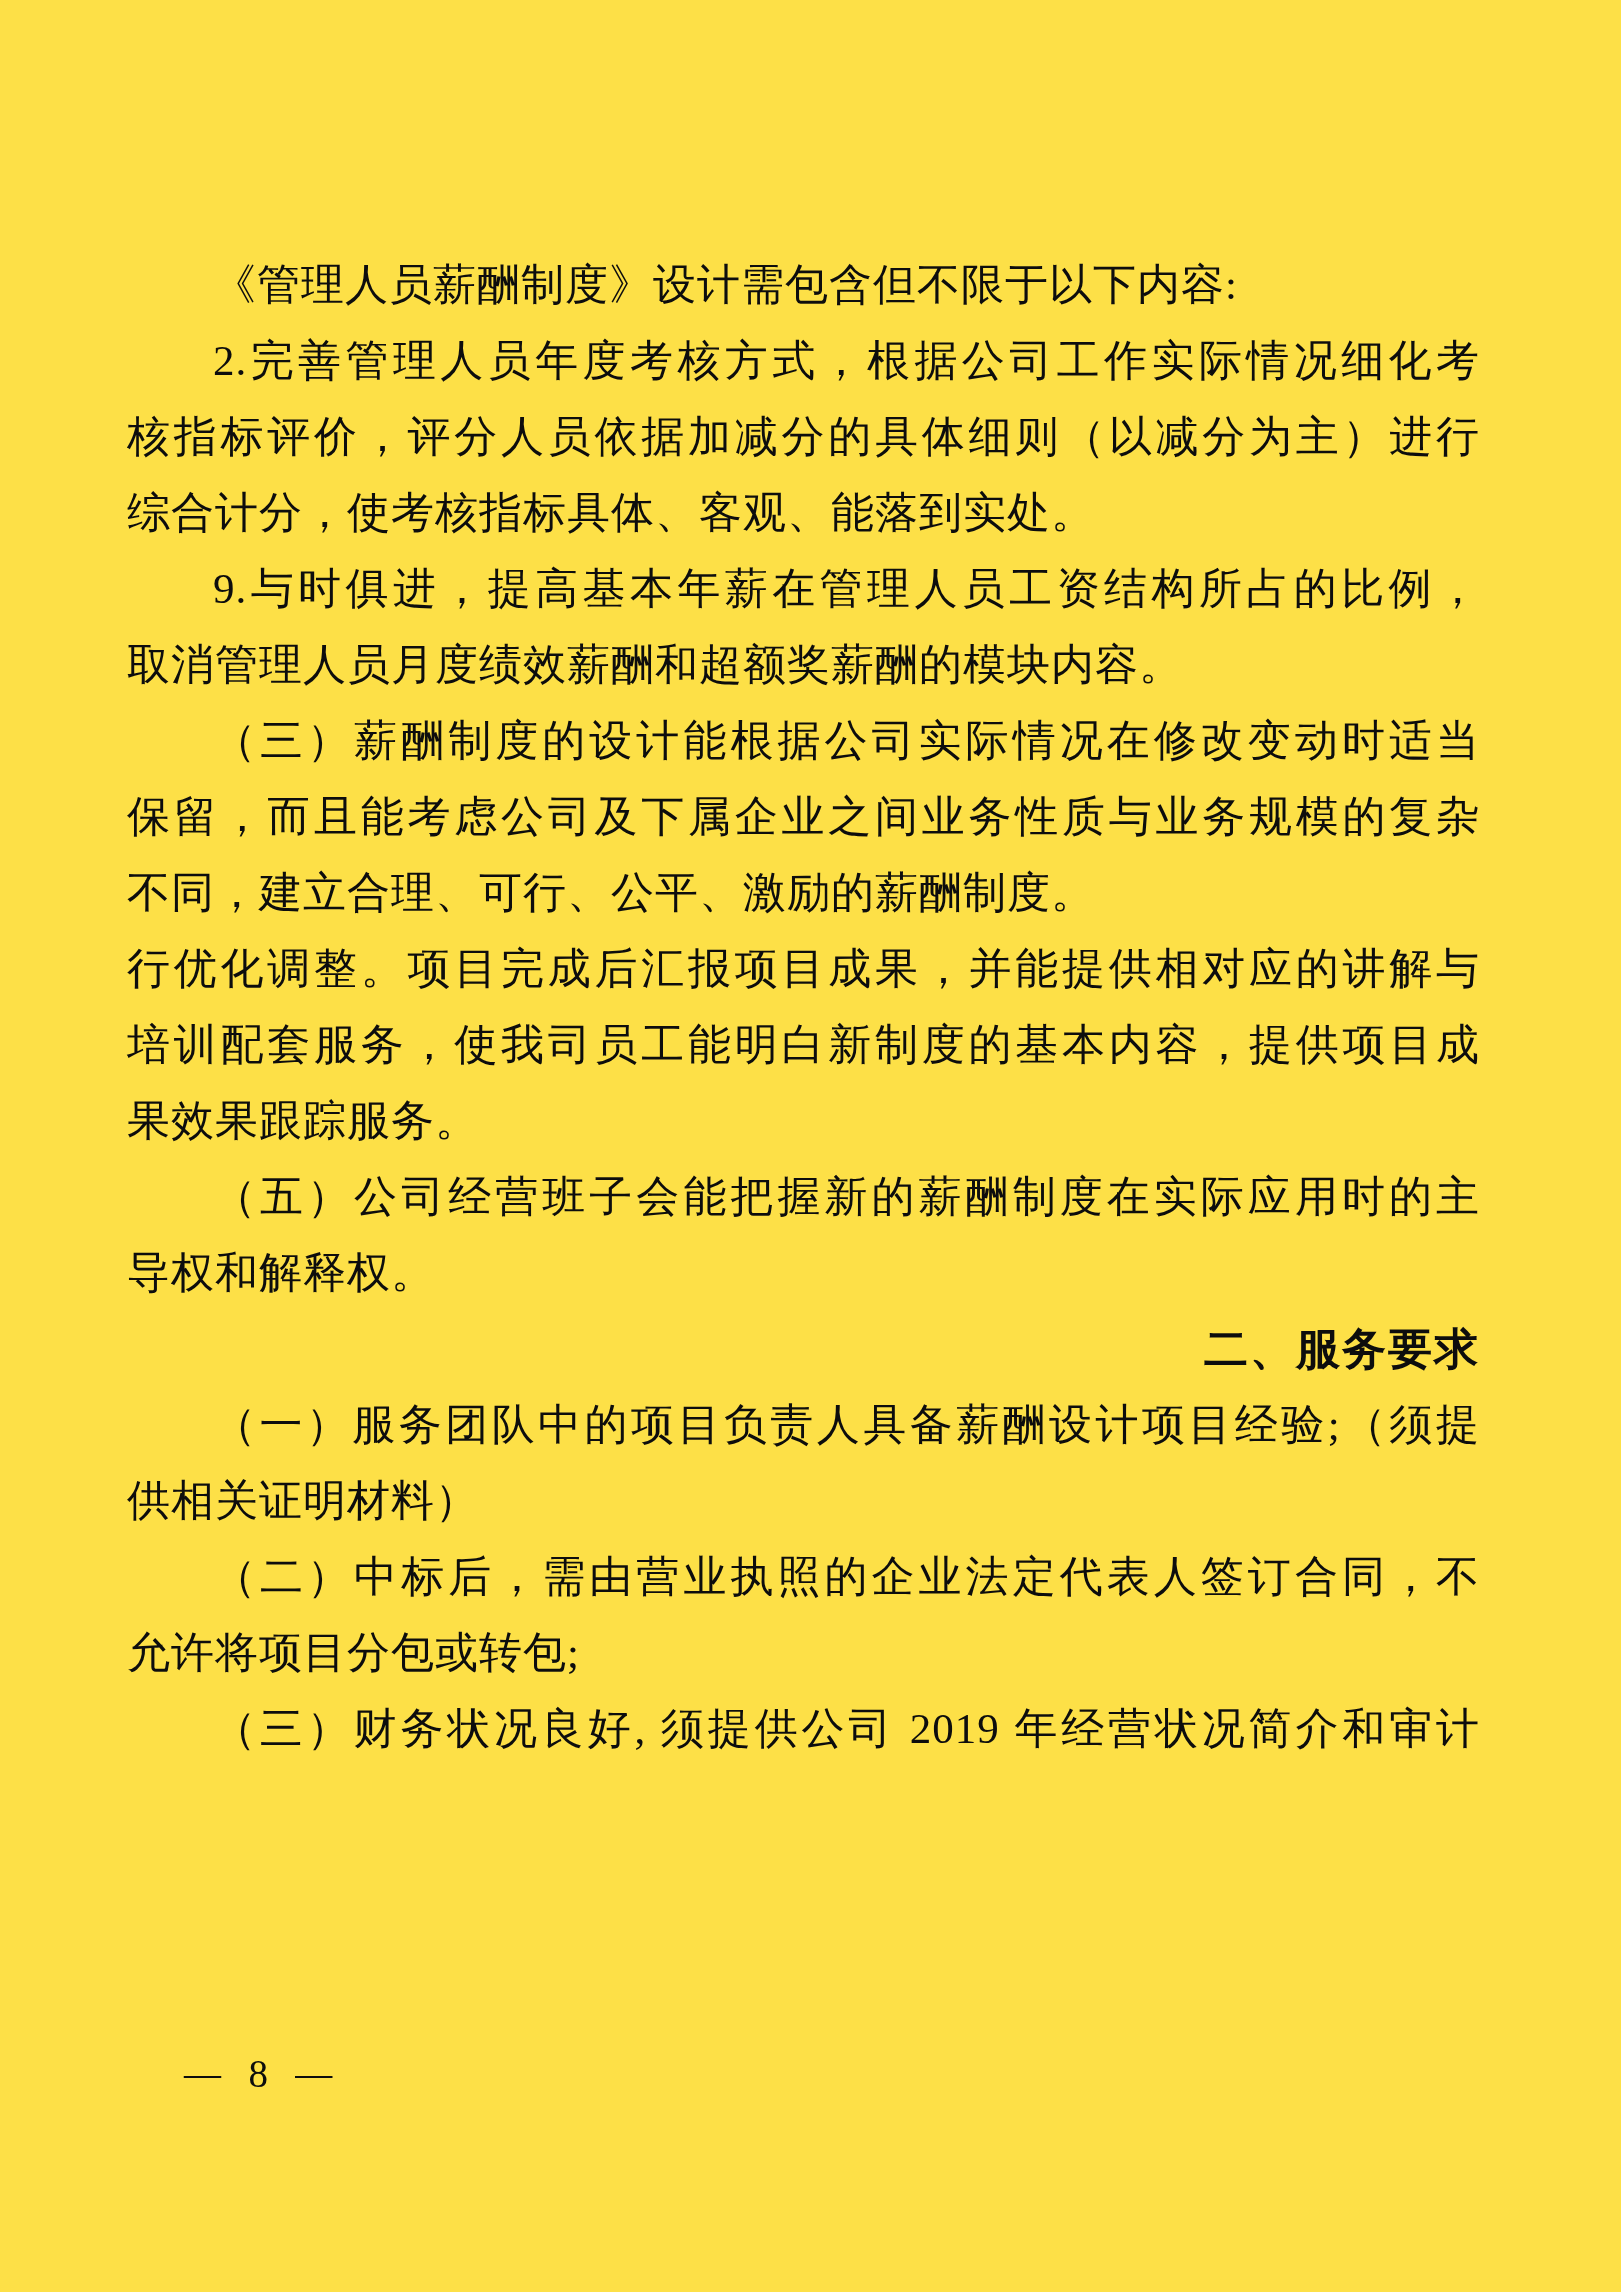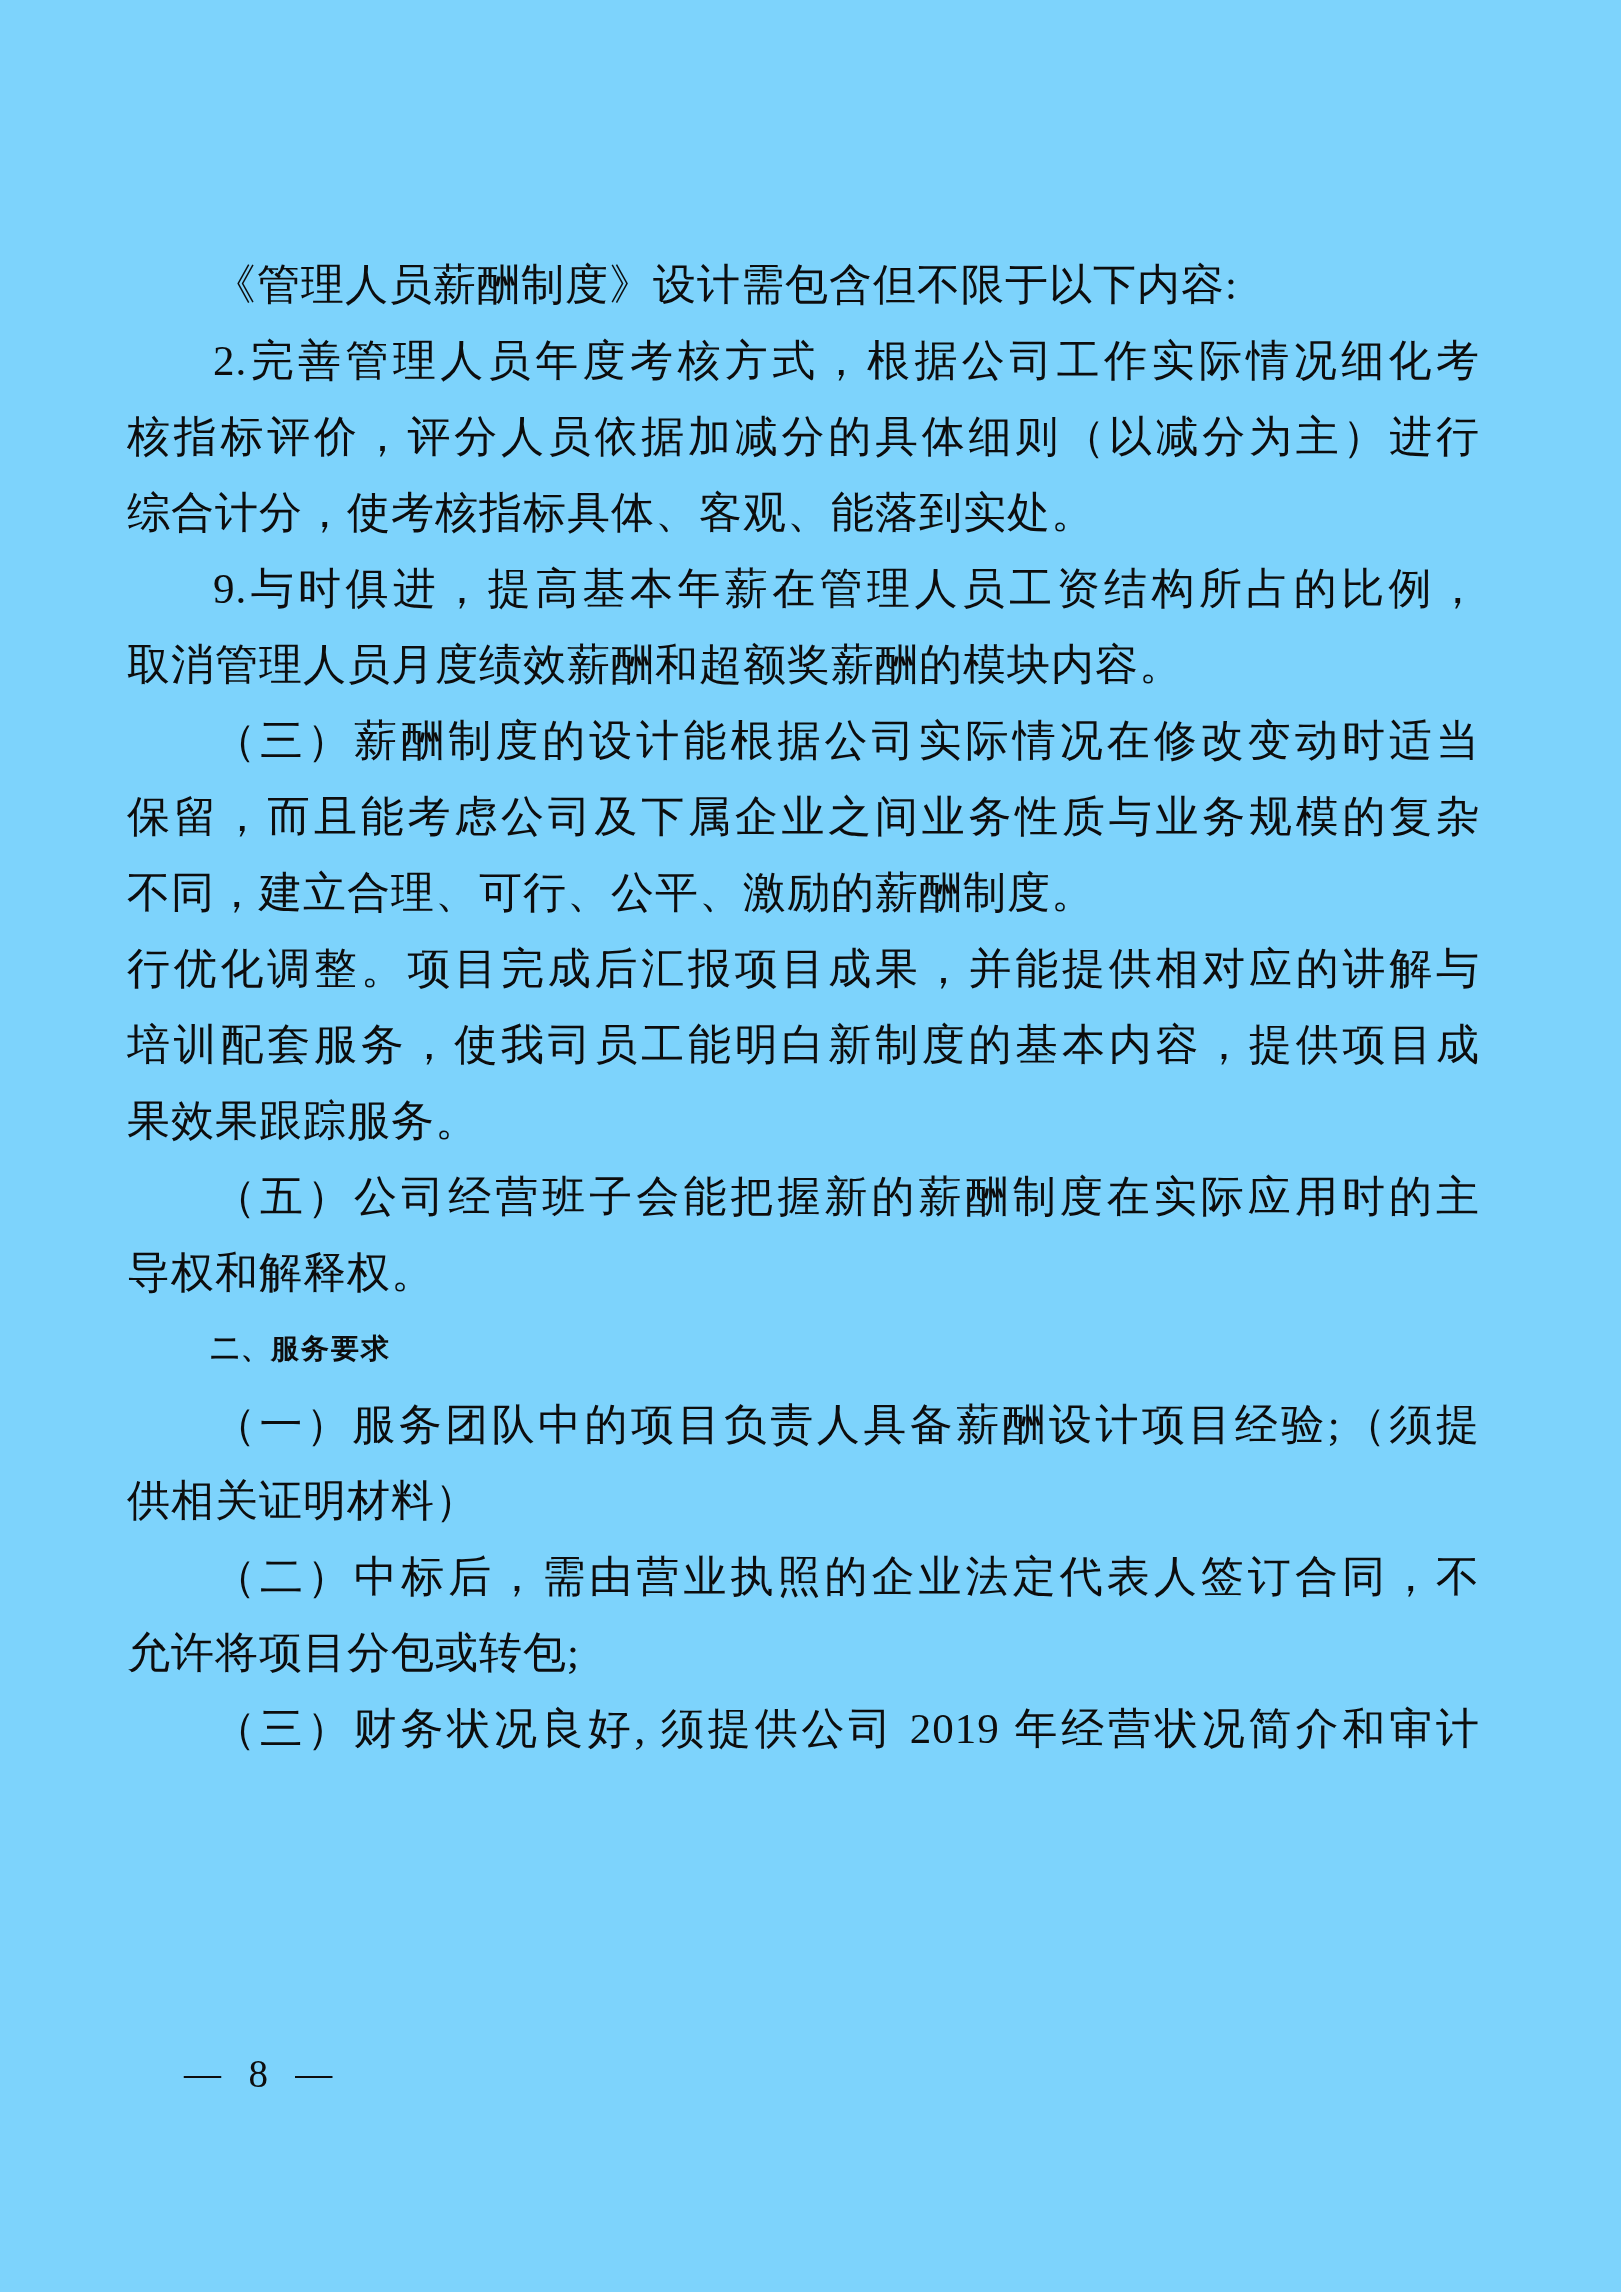--- a/index.html
+++ b/index.html
@@ -4,21 +4,21 @@
 <style>
   html, body {
     margin: 0;
     padding: 0;
     background: #ffffff;
   }
   .page {
     position: relative;
     width: 1621px;
     height: 2293px;
-    background: #7dd3fc;
+    background: #fde047;
     color: #0d0d0d;
     font-family: "Liberation Serif", "DejaVu Serif", serif;
     overflow: hidden;
   }
   .content {
     position: absolute;
     left: 127px;
     top: 247px;
     width: 1353px;
   }
@@ -34,25 +34,26 @@
   .line.indent-justify {
     text-align: justify;
     text-align-last: justify;
     text-justify: inter-character;
   }
   .line.indent,
   .line.indent-justify {
     text-indent: 86px;
   }
   .line.heading {
-    font-family: Liberation Serif, serif;
+    font-family: Liberation Sans, sans-serif;
     font-weight: bold;
-    font-size: 28px;
+    font-size: 44px;
     text-indent: 84px;
     letter-spacing: 2px;
+    text-align: right;
   }
   .footer {
     position: absolute;
     left: 184px;
     top: 2051px;
     display: flex;
     align-items: center;
     gap: 27.4px;
     font-size: 37px;
     color: #0d0d0d;

